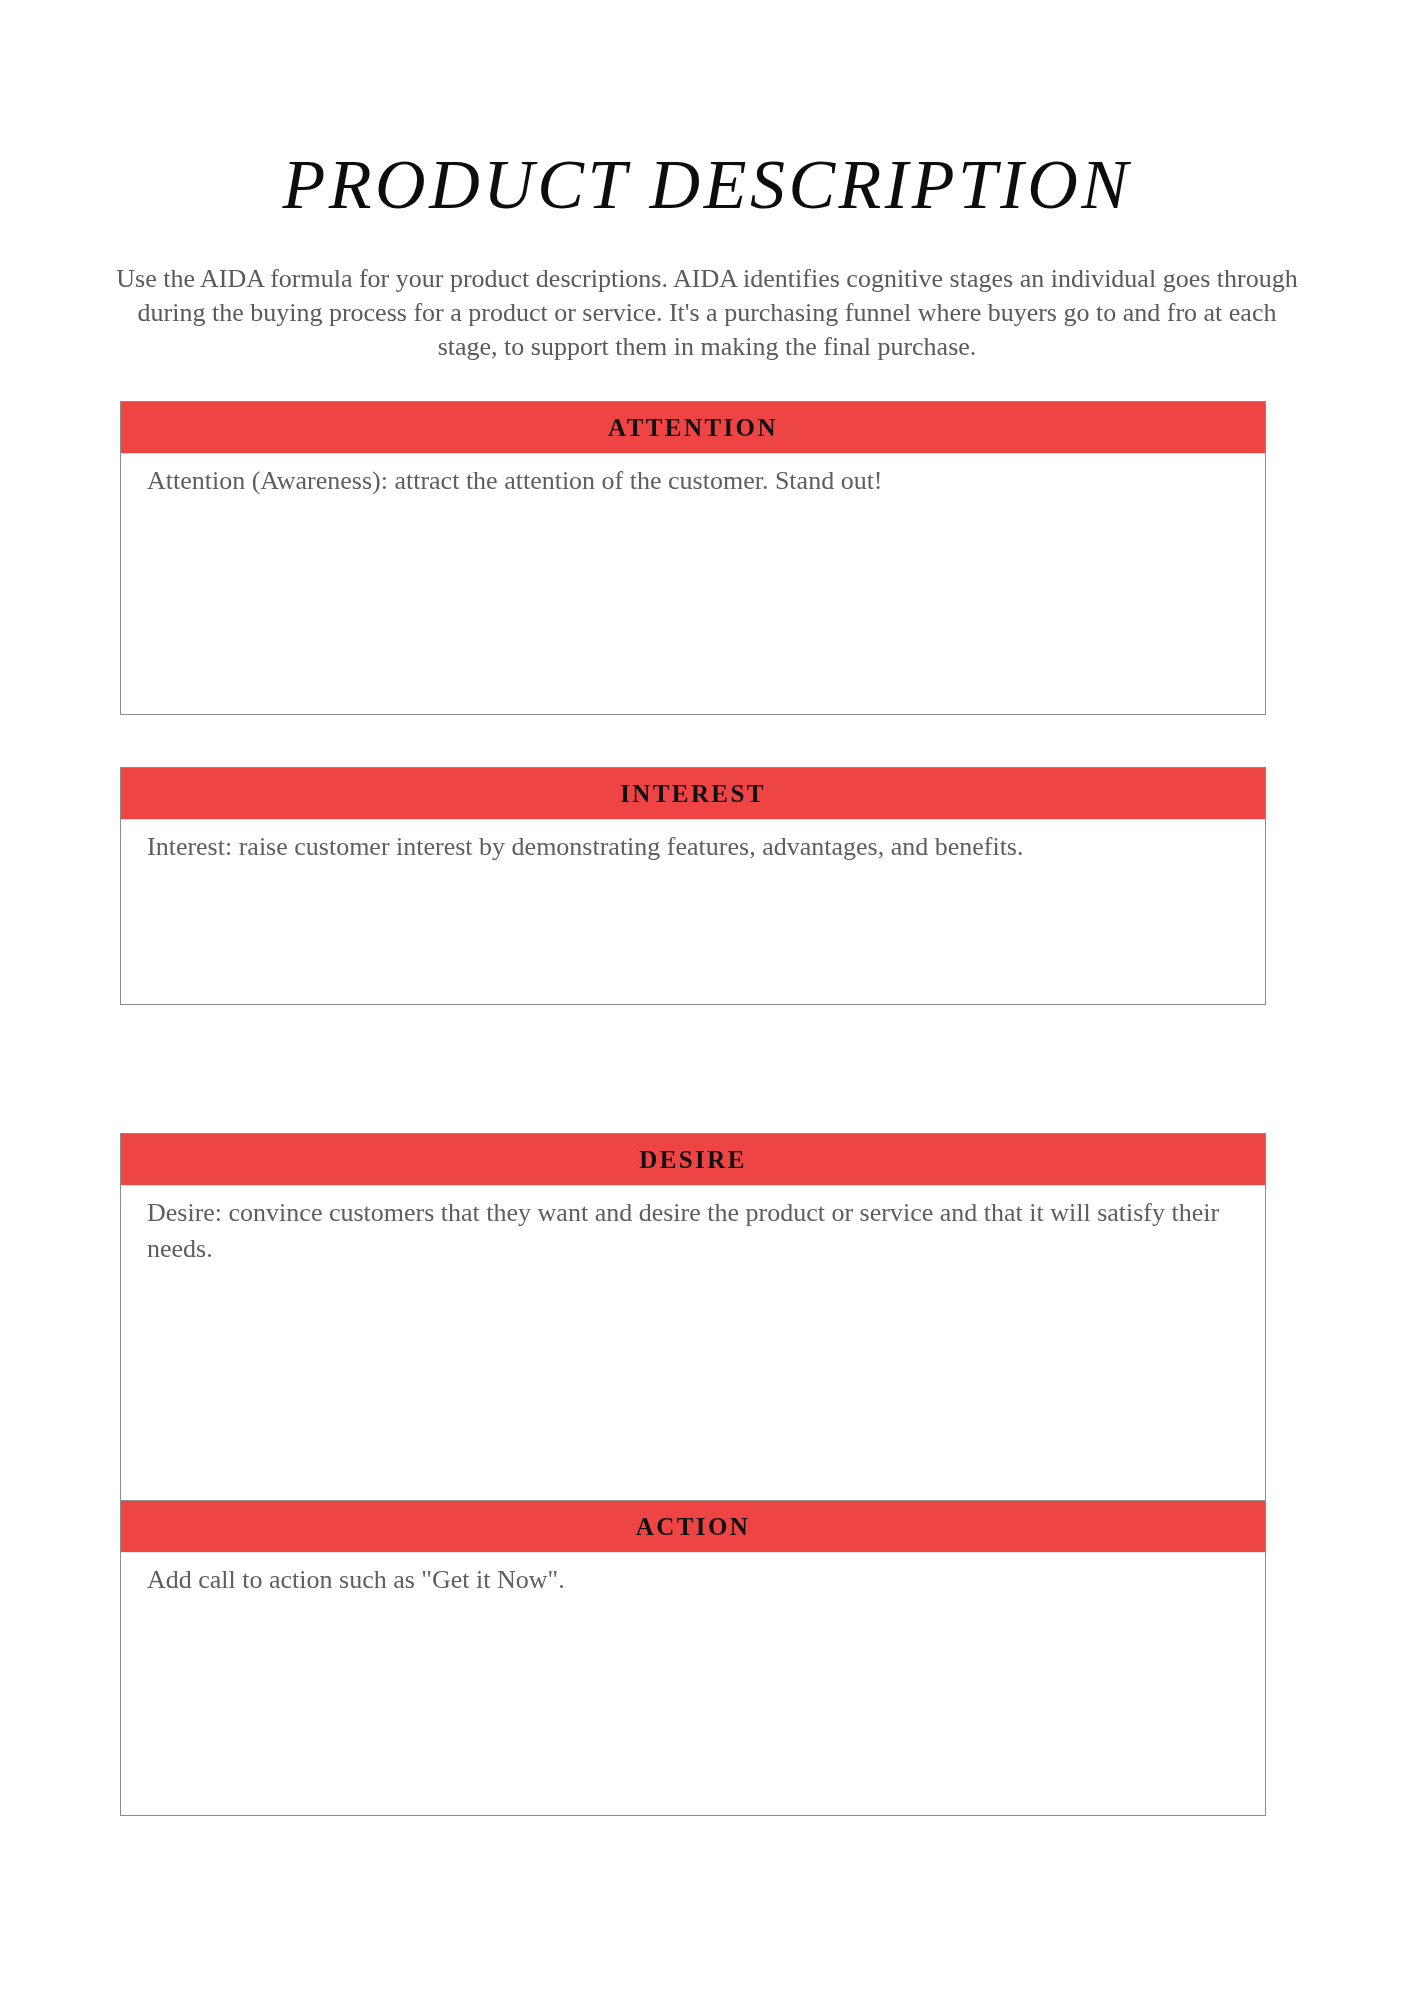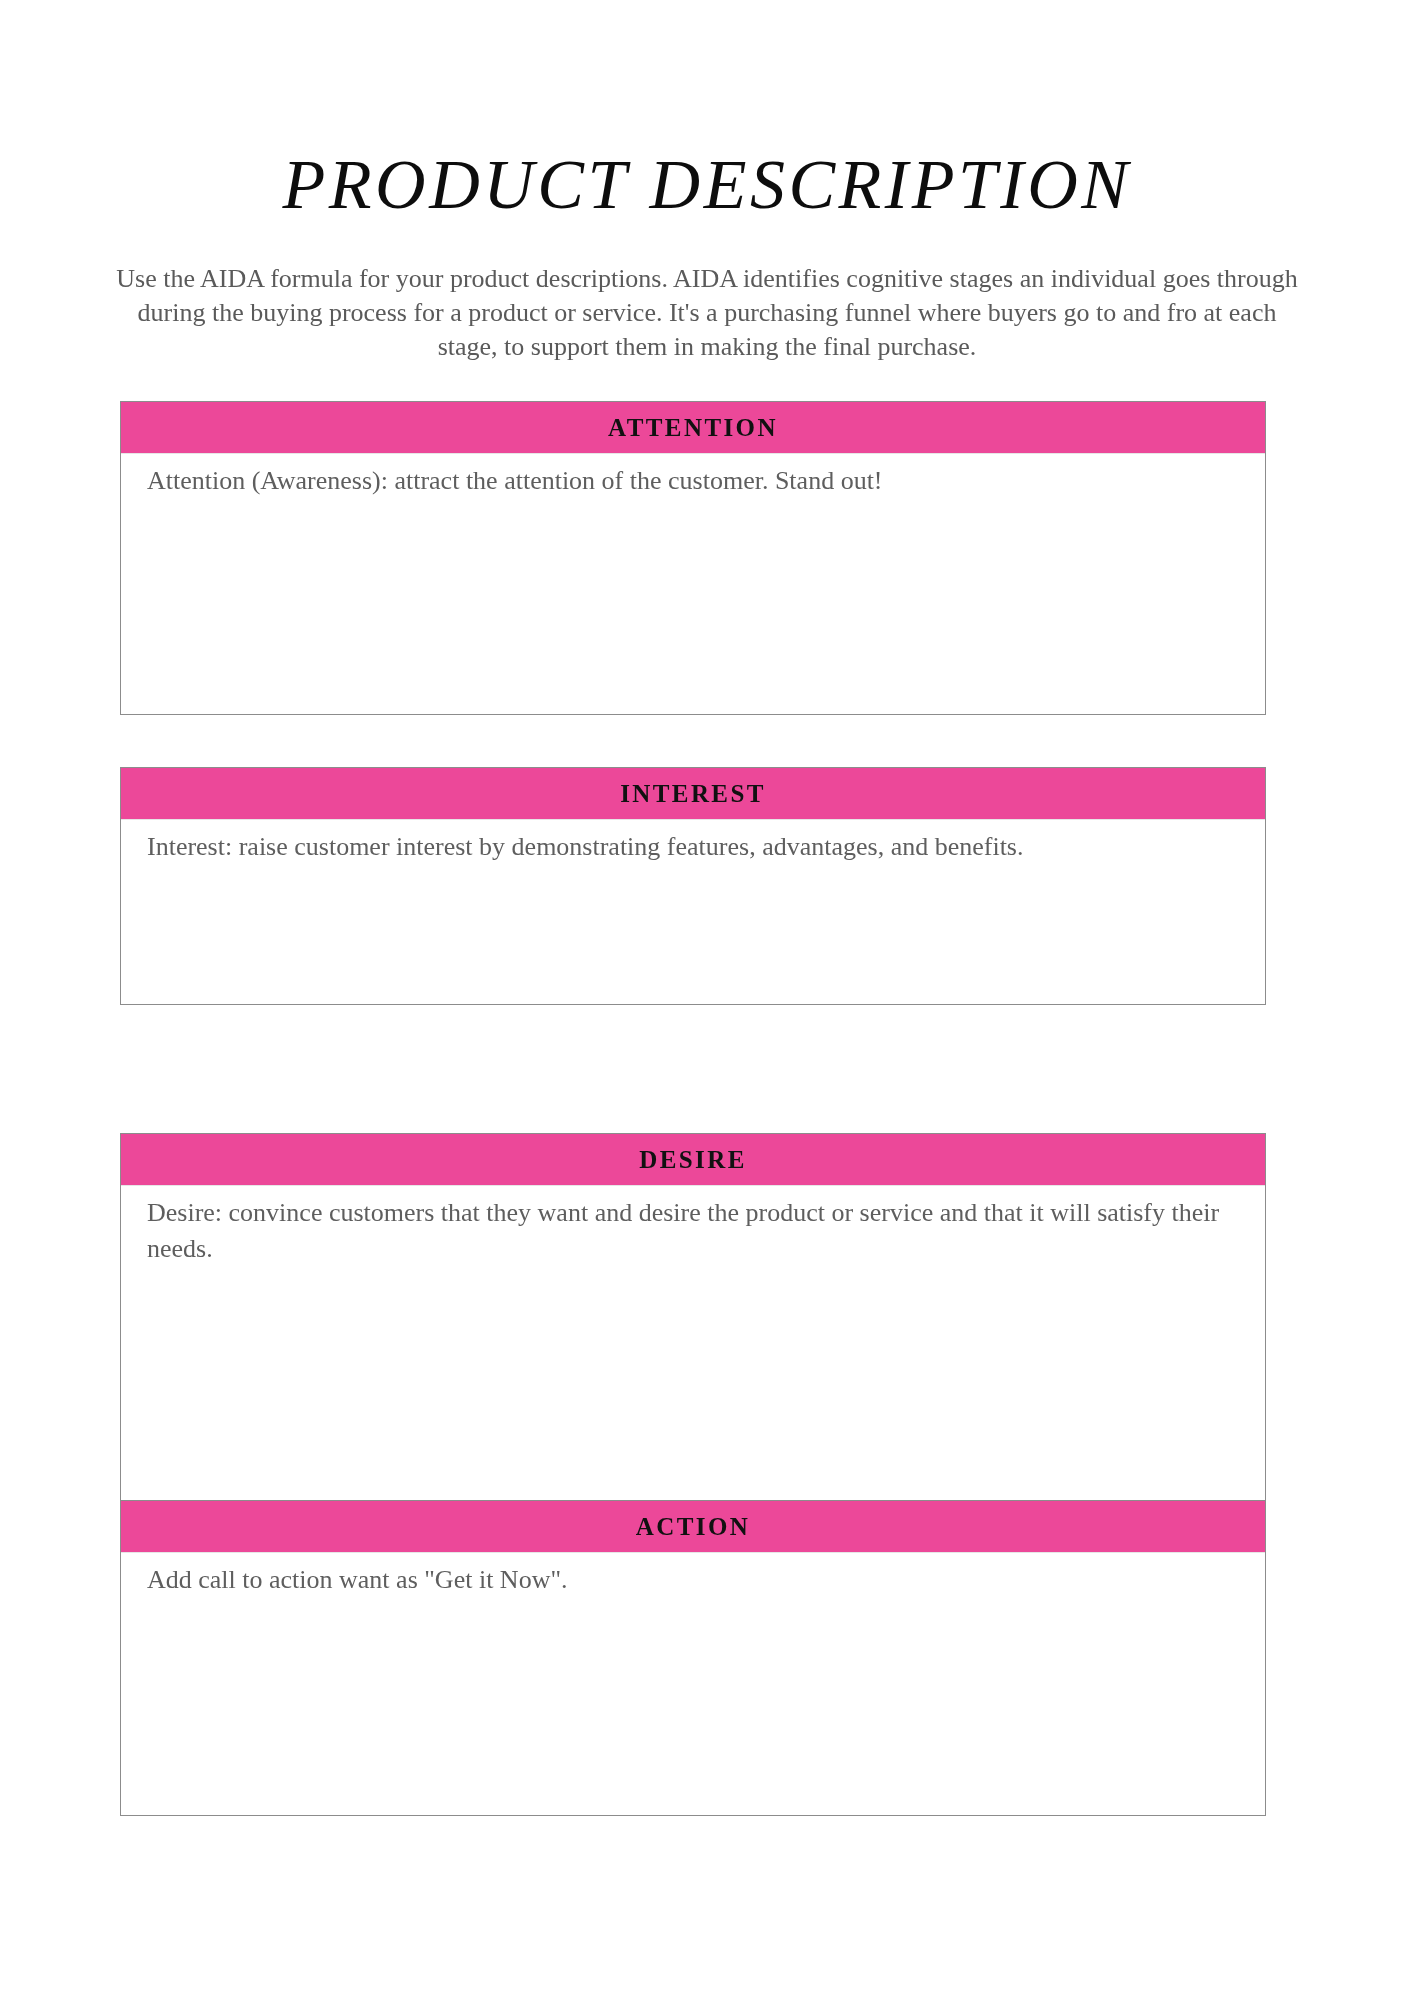--- a/index.html
+++ b/index.html
@@ -63,21 +63,21 @@
     background: #ffffff;
     box-sizing: border-box;
   }
   .section-box.box-1 { top: 401px; height: 314px; }
   .section-box.box-2 { top: 767px; height: 238px; }
   .section-box.box-3 { top: 1133px; height: 400px; }
   .section-box.box-4 { top: 1500px; height: 316px; }
 
   .section-header {
     height: 51px;
-    background: #ec4899;
+    background: #ef4444;
     display: flex;
     align-items: center;
     justify-content: center;
     border-bottom: 1px solid #e6e6e6;
   }
   .section-header-label {
     font-family: "Liberation Serif", "DejaVu Serif", serif;
     font-size: 25px;
     font-weight: bold;
     letter-spacing: 2.4px;
@@ -132,17 +132,17 @@
     <div class="section-body">
       <div class="section-body-text">Desire: convince customers that they want and desire the product or service and that it will satisfy their needs.</div>
     </div>
   </div>
 
   <div class="section-box box-4">
     <div class="section-header">
       <span class="section-header-label">ACTION</span>
     </div>
     <div class="section-body">
-      <div class="section-body-text">Add call to action want as "Get it Now".</div>
+      <div class="section-body-text">Add call to action such as "Get it Now".</div>
     </div>
   </div>
 
 </div>
 
 </body></html>

